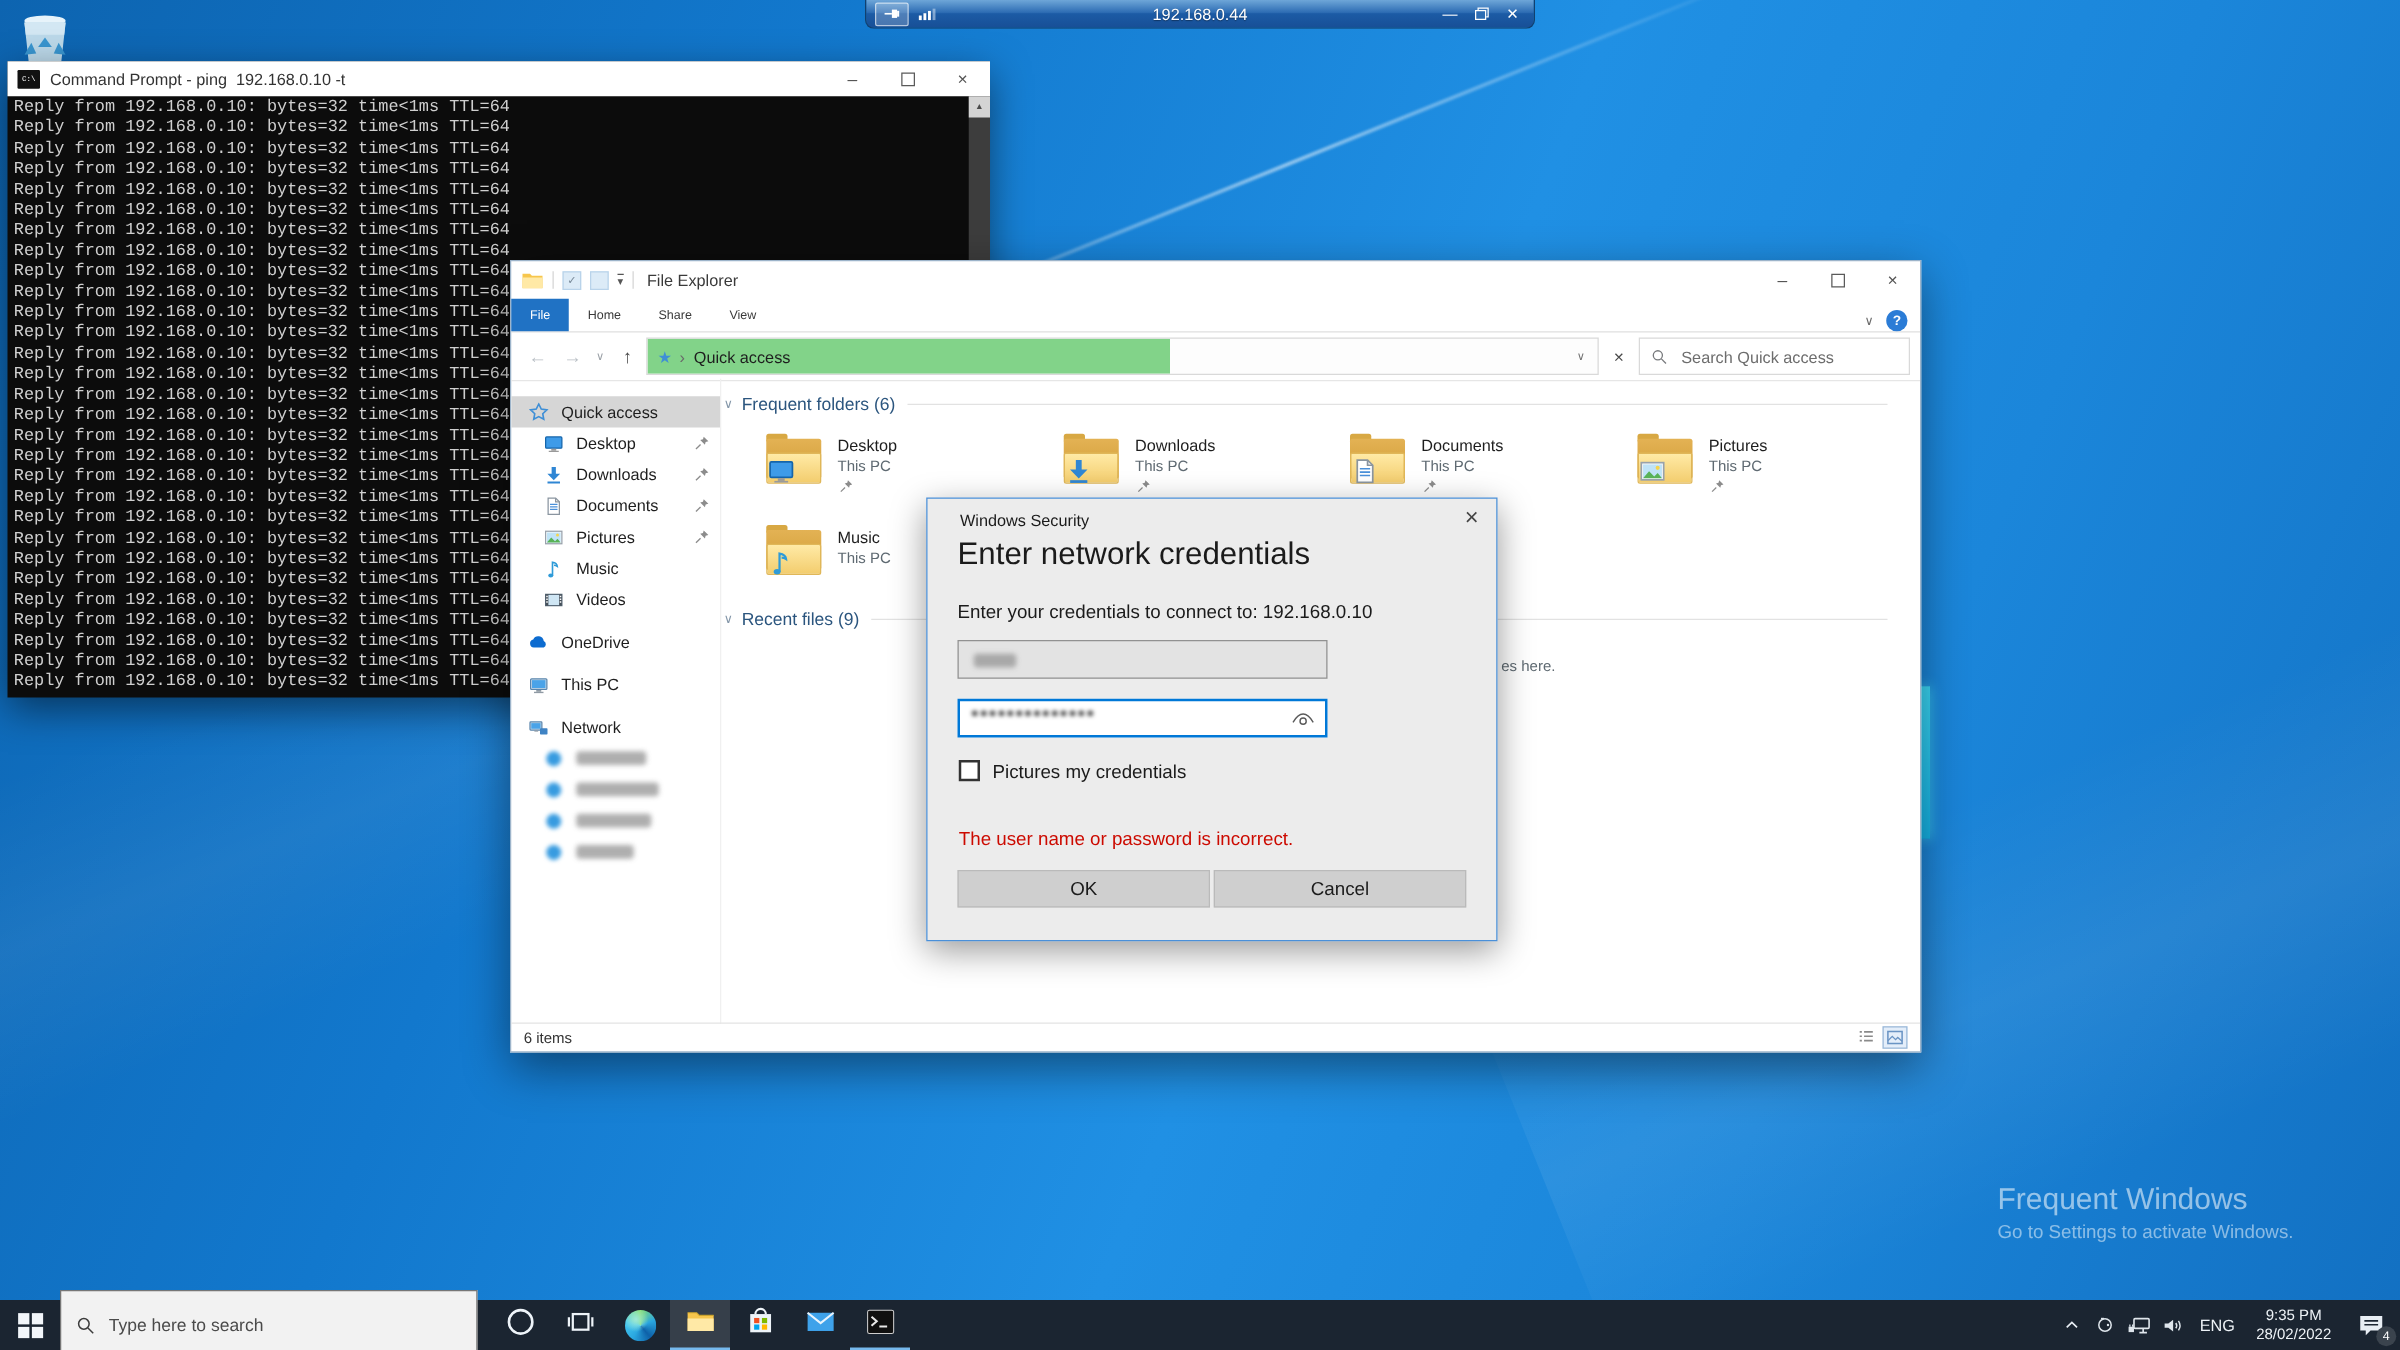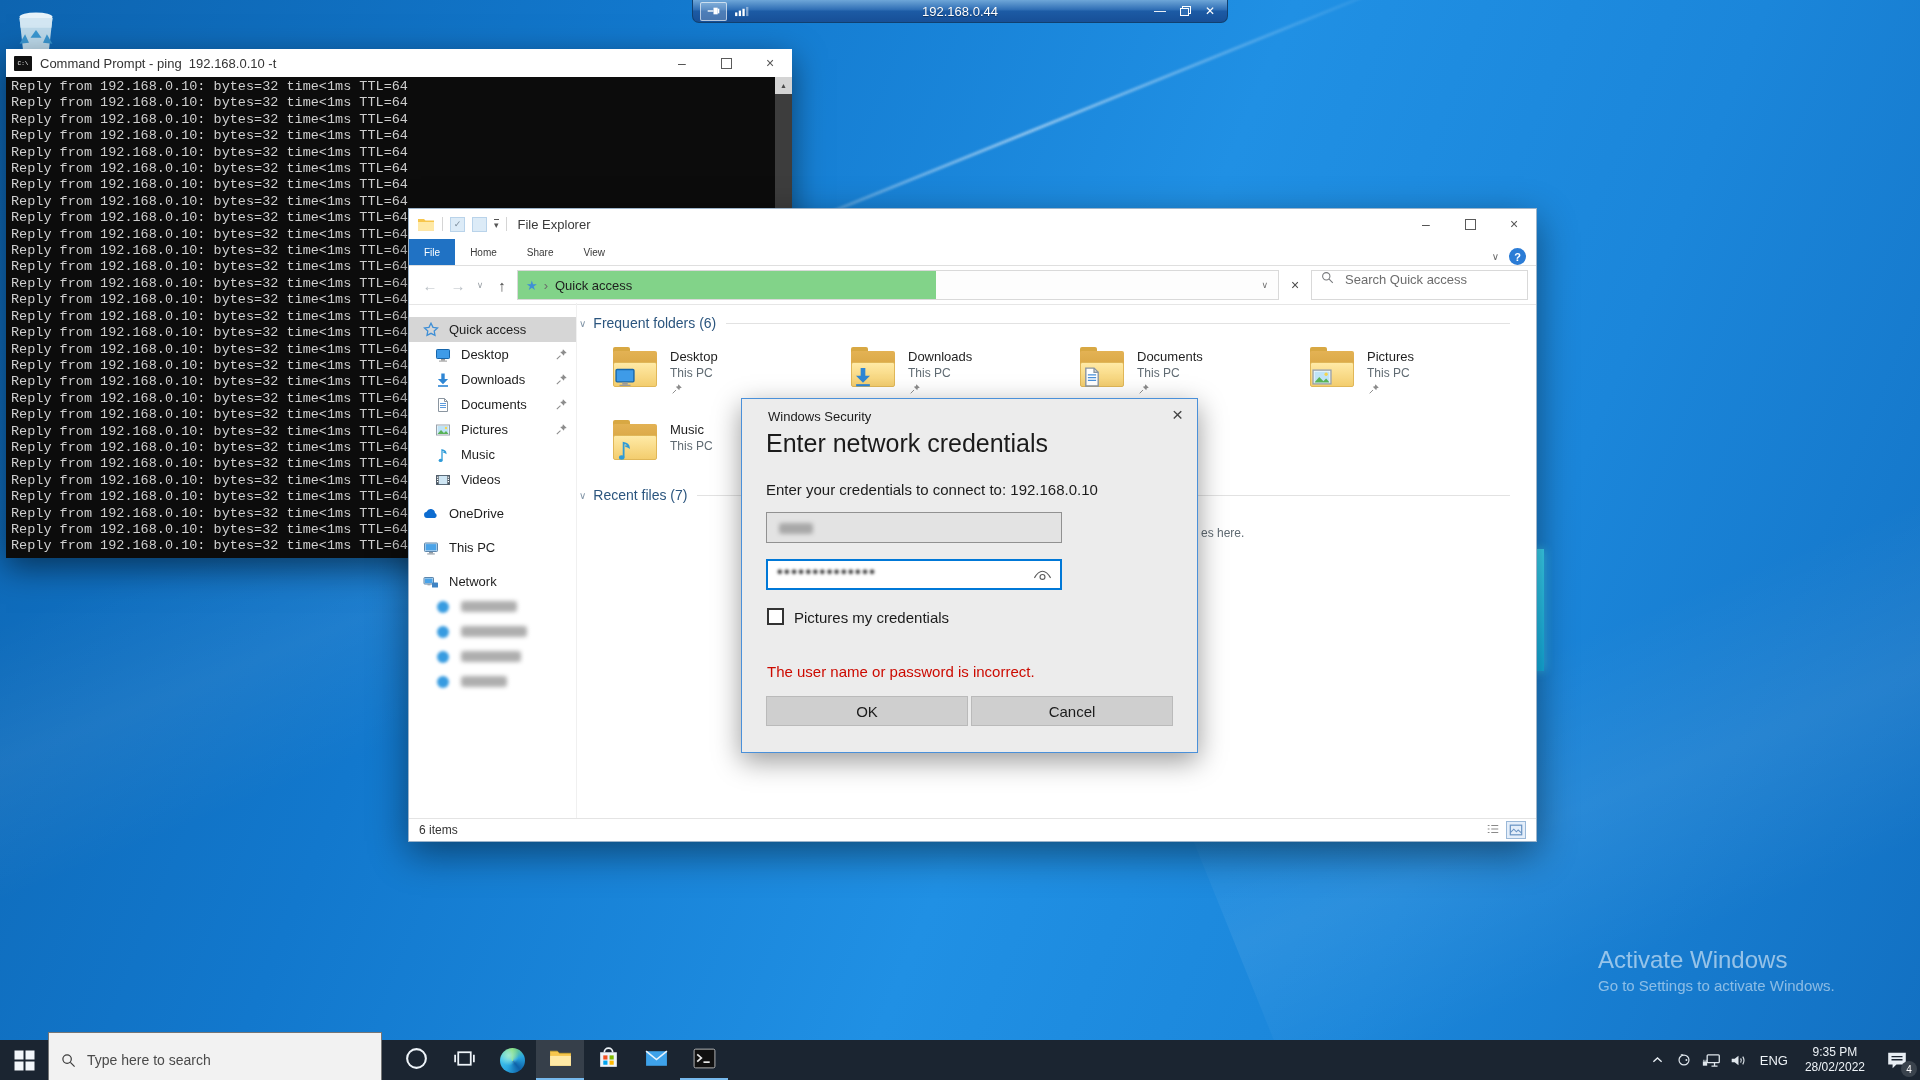--- a/index.html
+++ b/index.html
@@ -58,21 +58,21 @@
   .nav.dis{color:#b9bfc5}
   .nav.tiny{width:14px;font-size:9px;color:#9aa0a6}
   .addr-box{position:relative;height:28px;flex:0 0 760px;border:1px solid #d9d9d9;background:#fdfdfd;display:flex;align-items:center;overflow:hidden}
   .addr-progress{position:absolute;left:0;top:0;bottom:0;width:55%;background:#82d389}
   .addr-box>span{position:relative;z-index:1}
   .addr-star{color:#3f8fd6;font-size:13px;margin:0 6px 0 8px}
   .addr-chev{color:#6a6a6a;font-size:13px;margin-right:7px}
   .addr-text{font-size:13px;color:#1e1e1e}
   .addr-down{margin-left:auto;font-size:9px;color:#707070;padding:0 10px}
   .nav.stop{font-size:14px;color:#4a4a4a;width:28px}
-  .search-box{height:28px;flex:1;border:1px solid #d9d9d9;background:#fff;display:flex;align-items:flex-start;padding-left:9px;gap:9px}
+  .search-box{height:28px;flex:1;border:1px solid #d9d9d9;background:#fff;display:flex;align-items:center;padding-left:9px;gap:9px}
   .search-box svg{width:13px;height:13px}
   .search-box input{border:none;outline:none;flex:1;font-size:13px;color:#444;background:transparent;font-family:"Liberation Sans",sans-serif}
   .search-box input::placeholder{color:#6d6d6d}
   .x-body{position:absolute;left:0;right:0;top:94px;bottom:22px;display:flex}
   .sidebar{width:167px;padding-top:14px;border-right:1px solid #f0f0f0;overflow:hidden}
   .sb-row{height:25px;display:flex;align-items:center;font-size:13px;color:#1e1e1e}
   .sb-row.lvl0{padding-left:14px}.sb-row.lvl1{padding-left:26px}
   .sb-row.sel{background:#d6d6d6}
   .sb-row.gap{margin-top:9px}
   .sb-row .icon{width:18px;height:16px;margin-right:8px;flex:0 0 auto}
@@ -176,21 +176,21 @@
     <path d="M5 9 L35 9 L34 18 L6 18 Z" fill="#d3e7f3"></path>
     <g fill="#3a96d0">
       <path d="M20 20 l5 7 h-10 z"></path>
       <path d="M13 34 l5 7 h-10 z" transform="rotate(120 14 33)"></path>
       <path d="M27 34 l5 7 h-10 z" transform="rotate(-120 26 33)"></path>
     </g>
   </svg>
 </div>
 
 <div class="abs" id="watermark">
-  <div class="wm1">Activate Windows</div>
+  <div class="wm1">Frequent Windows</div>
   <div class="wm2">Go to Settings to activate Windows.</div>
 </div>
 
 <div class="abs" id="cmd">
   <div class="c-titlebar">
     <span class="c-icon">C:\</span>
     <span class="c-title">Command Prompt - ping  192.168.0.10 -t</span>
     <div class="c-controls">
       <span class="wc">–</span>
       <span class="wc">
@@ -532,21 +532,21 @@
                   <ellipse cx="5.6" cy="13.4" rx="2" ry="1.6" fill="#2f9bd8"></ellipse>
                 </svg>
               </span>
             </div>
             <div class="t-name">Music</div>
             <div class="t-loc">This PC</div>
           </div>
         </div>
       <div class="sec-h sec-recent">
         <span class="sec-chev">∨</span>
-        <span class="sec-label">Recent files (7)</span>
+        <span class="sec-label">Recent files (9)</span>
         <span class="sec-line"></span>
       </div>
       <span class="hint-frag">es here.</span>
     </div>
   </div>
   <div class="statusbar">
     <span>6 items</span>
     <div class="view-toggles">
       <span>
         <svg viewBox="0 0 16 16">

